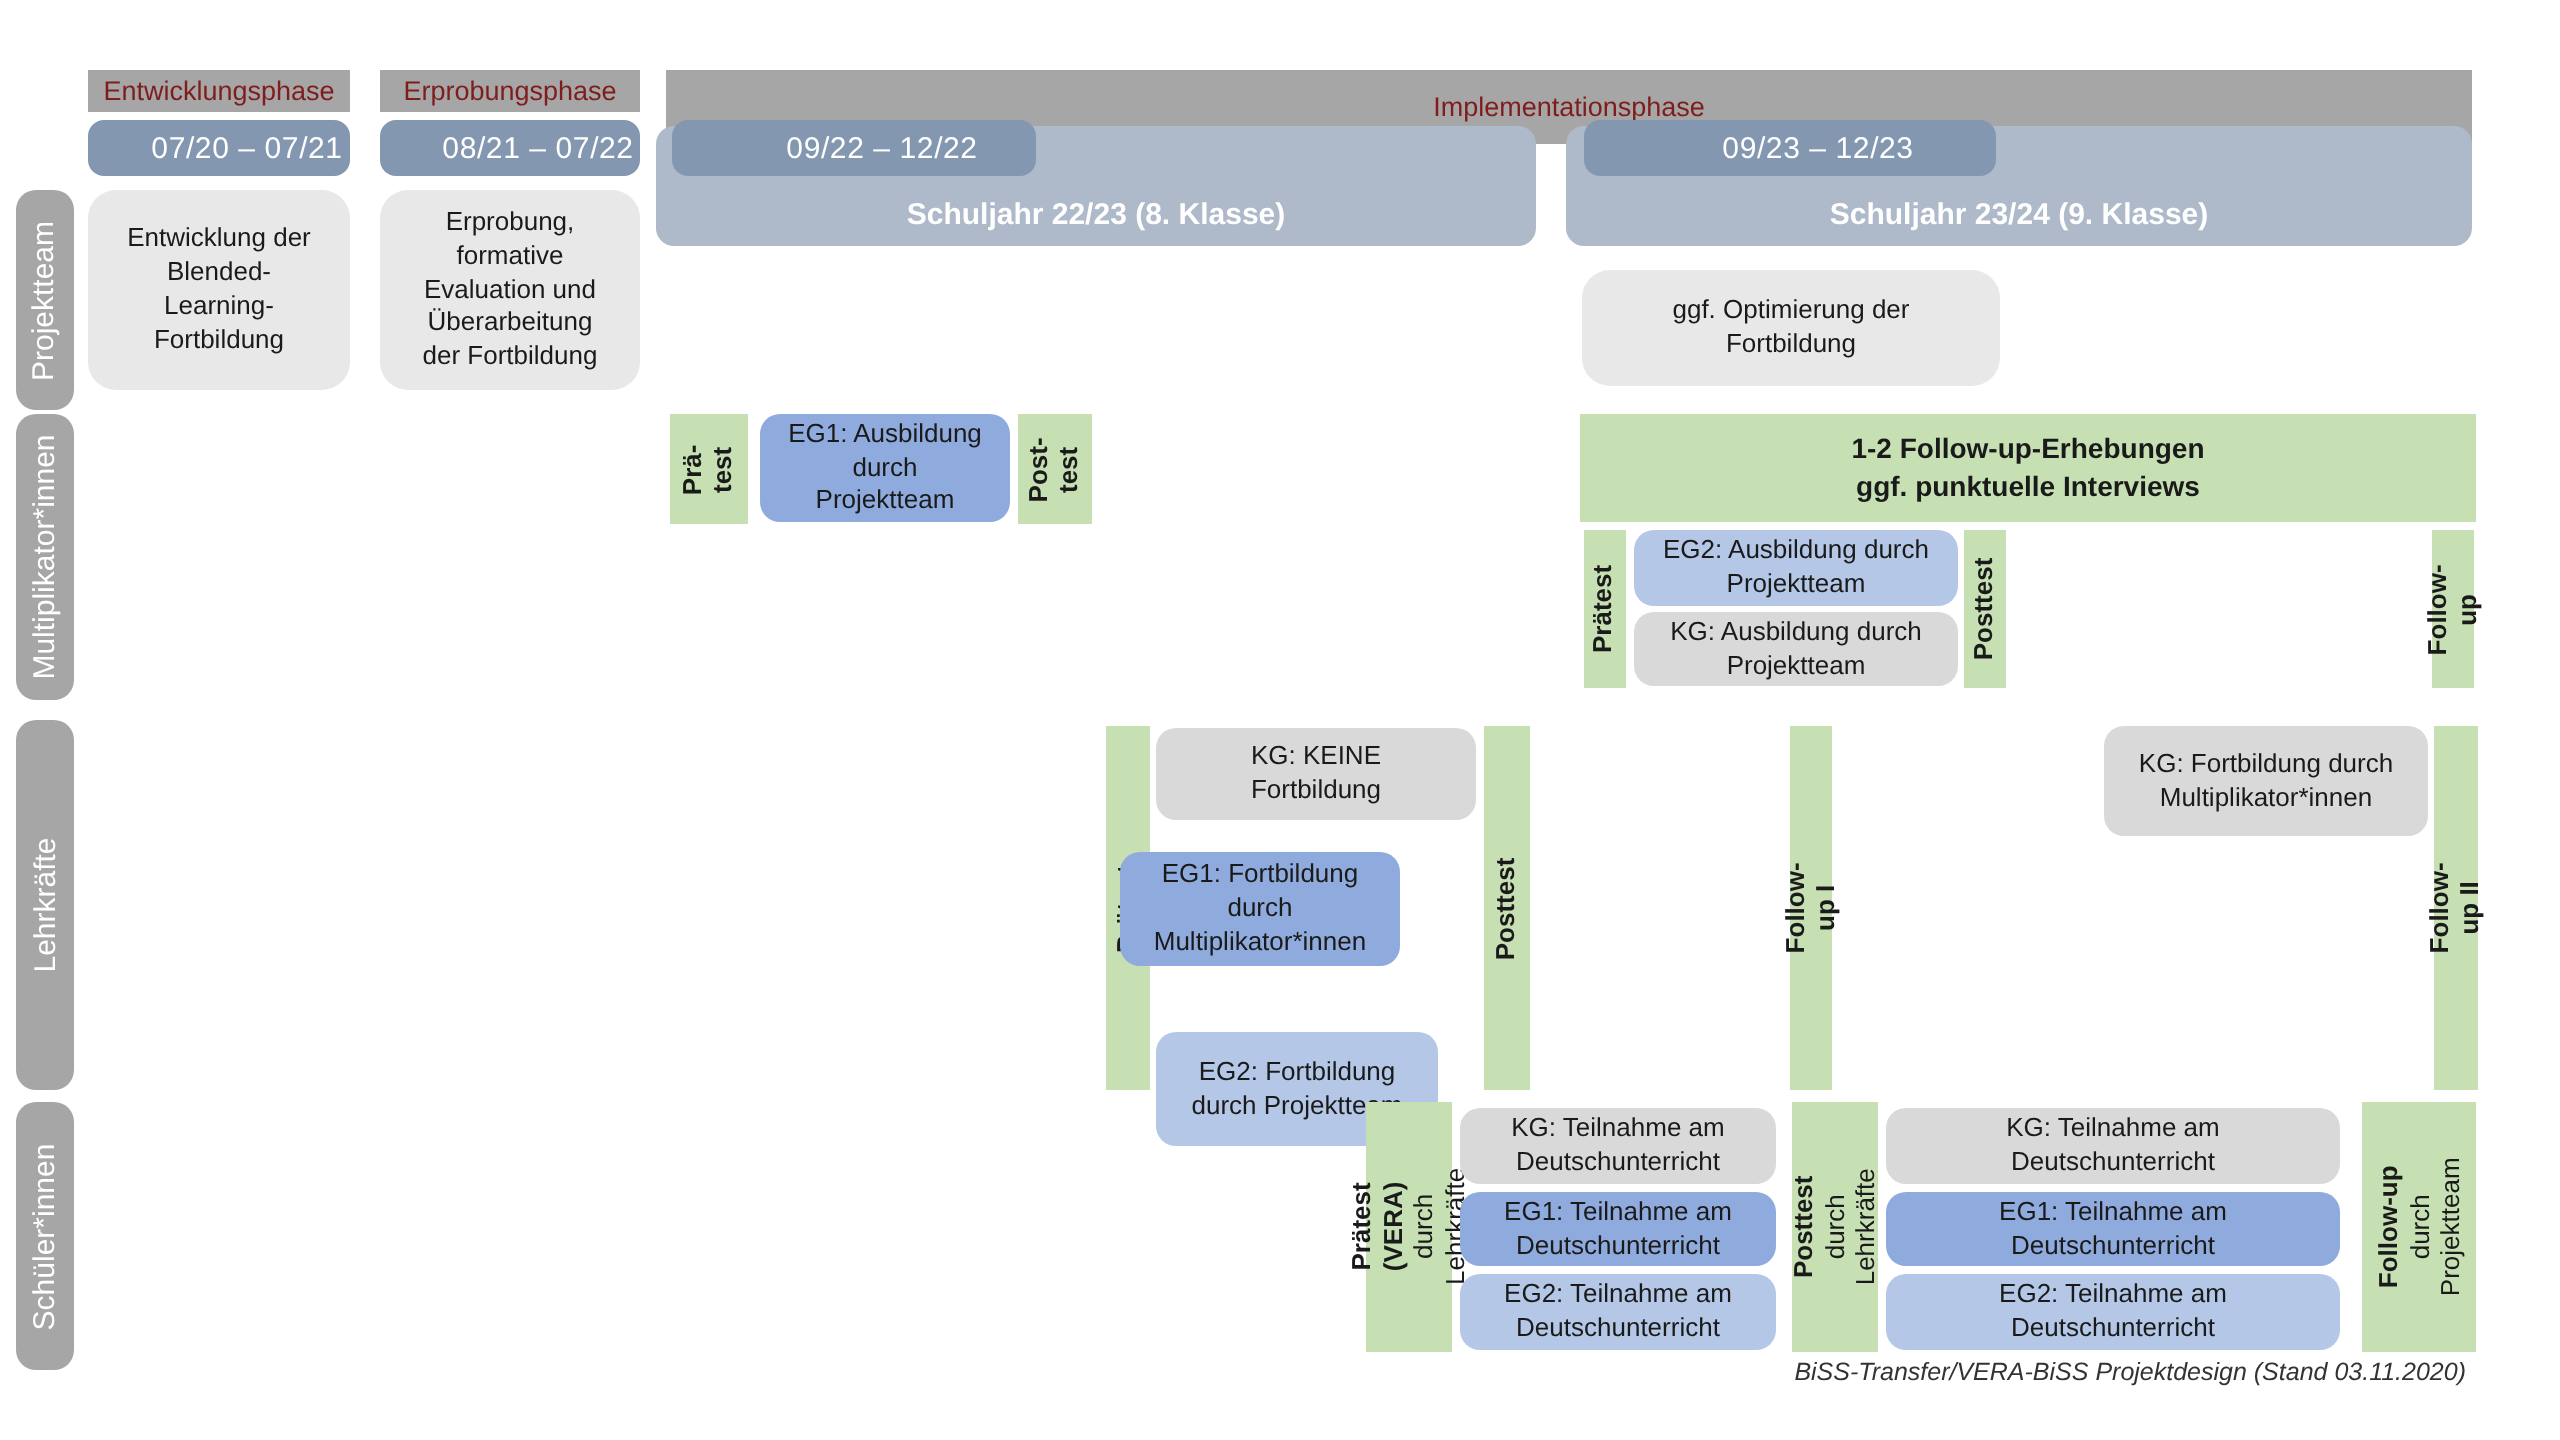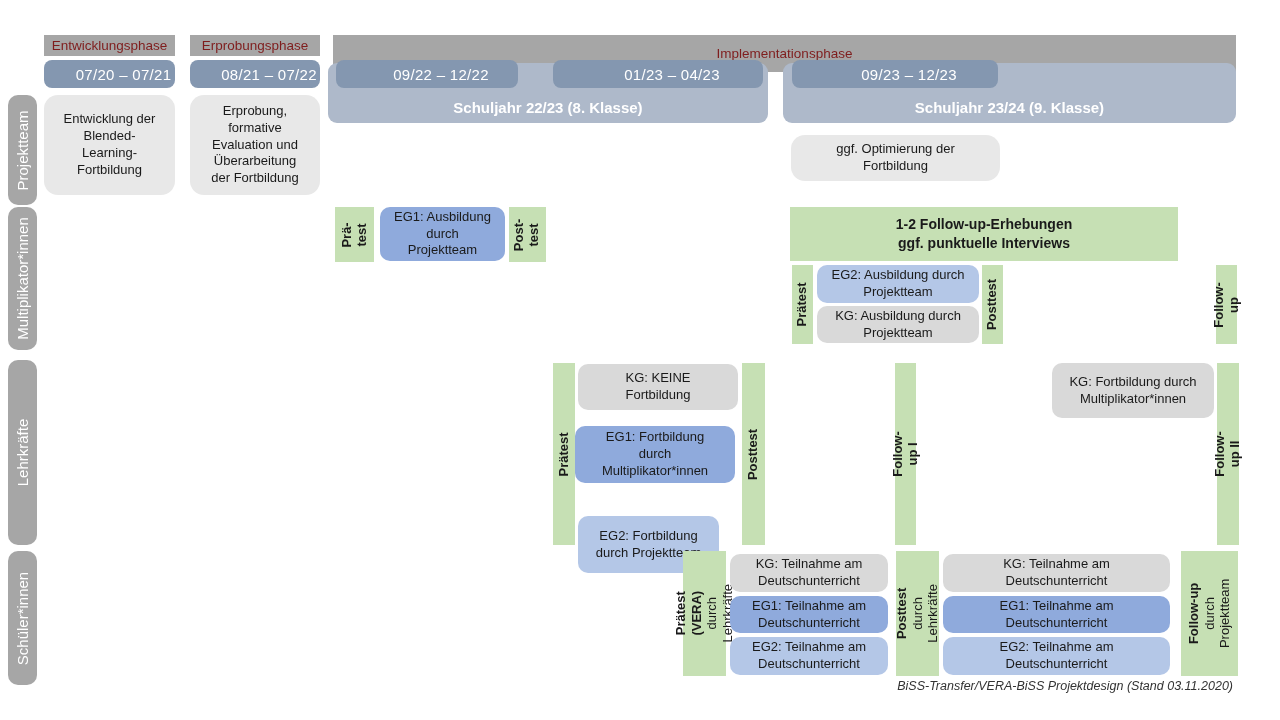--- a/index.html
+++ b/index.html
@@ -59,21 +59,20 @@
   <div class="abs phase" style="left:44px;top:35px;width:131px;height:21px">Entwicklungsphase</div>
   <div class="abs phase" style="left:190px;top:35px;width:130px;height:21px">Erprobungsphase</div>
   <div class="abs phase" style="left:333px;top:35px;width:903px;height:37px">Implementationsphase</div>
 
   <div class="abs year-box" style="left:328px;top:63px;width:440px;height:60px">Schuljahr 22/23 (8. Klasse)</div>
   <div class="abs year-box" style="left:783px;top:63px;width:453px;height:60px">Schuljahr 23/24 (9. Klasse)</div>
 
   <div class="abs date-bar" style="left:44px;top:60px;width:131px;height:28px">07/20 – 07/21</div>
   <div class="abs date-bar" style="left:190px;top:60px;width:130px;height:28px">08/21 – 07/22</div>
   <div class="abs date-bar" style="left:336px;top:60px;width:182px;height:28px">09/22 – 12/22</div>
-  <div class="abs date-bar" style="left:553px;top:60px;width:210px;height:28px">01/23 – 04/23</div>
   <div class="abs date-bar" style="left:792px;top:60px;width:206px;height:28px">09/23 – 12/23</div>
 
   <div class="abs vlabel" style="left:8px;top:95px;width:29px;height:110px">
     <span class="vrot">Projektteam</span>
   </div>
   <div class="abs vlabel" style="left:8px;top:207px;width:29px;height:143px">
     <span class="vrot">Multiplikator*innen</span>
   </div>
   <div class="abs vlabel" style="left:8px;top:360px;width:29px;height:185px">
     <span class="vrot">Lehrkräfte</span>
@@ -84,56 +83,56 @@
 
   <div class="abs box lgray" style="left:44px;top:95px;width:131px;height:100px">Entwicklung der
 Blended-
 Learning-
 Fortbildung</div>
   <div class="abs box lgray" style="left:190px;top:95px;width:130px;height:100px">Erprobung,
 formative
 Evaluation und
 Überarbeitung
 der Fortbildung</div>
-  <div class="abs box lgray" style="left:791px;top:135px;width:209px;height:46px">ggf. Optimierung der
+  <div class="abs box lgray" style="left:791px;top:135px;width:209px;height:58px">ggf. Optimierung der
 Fortbildung</div>
 
   <div class="abs gbar" style="left:335px;top:207px;width:39px;height:55px">
     <span class="rot">Prä-
 test</span>
   </div>
   <div class="abs box eg1" style="left:380px;top:207px;width:125px;height:54px">EG1: Ausbildung
 durch
 Projektteam</div>
   <div class="abs gbar" style="left:509px;top:207px;width:37px;height:55px">
     <span class="rot">Post-
 test</span>
   </div>
-  <div class="abs biggreen" style="left:790px;top:207px;width:388px;height:54px;">1-2 Follow-up-Erhebungen
+  <div class="abs biggreen" style="left:790px;top:207px;width:448px;height:54px;">1-2 Follow-up-Erhebungen
 ggf. punktuelle Interviews</div>
   <div class="abs gbar" style="left:792px;top:265px;width:21px;height:79px">
     <span class="rot">Prätest</span>
   </div>
   <div class="abs box eg2" style="left:817px;top:265px;width:162px;height:38px">EG2: Ausbildung durch
 Projektteam</div>
   <div class="abs box kg" style="left:817px;top:306px;width:162px;height:37px">KG: Ausbildung durch
 Projektteam</div>
   <div class="abs gbar" style="left:982px;top:265px;width:21px;height:79px">
     <span class="rot">Posttest</span>
   </div>
   <div class="abs gbar" style="left:1216px;top:265px;width:21px;height:79px">
     <span class="rot">Follow-up</span>
   </div>
 
   <div class="abs gbar" style="left:553px;top:363px;width:22px;height:182px">
     <span class="rot">Prätest</span>
   </div>
   <div class="abs box kg" style="left:578px;top:364px;width:160px;height:46px">KG: KEINE
 Fortbildung</div>
-  <div class="abs box eg1" style="left:575px;top:426px;width:160px;height:57px">EG1: Fortbildung
+  <div class="abs box eg1" style="left:560px;top:426px;width:140px;height:57px">EG1: Fortbildung
 durch
 Multiplikator*innen</div>
   <div class="abs box eg2" style="left:578px;top:516px;width:141px;height:57px">EG2: Fortbildung
 durch Projektteam</div>
   <div class="abs gbar" style="left:742px;top:363px;width:23px;height:182px">
     <span class="rot">Posttest</span>
   </div>
   <div class="abs gbar" style="left:895px;top:363px;width:21px;height:182px">
     <span class="rot">Follow-up I</span>
   </div>

